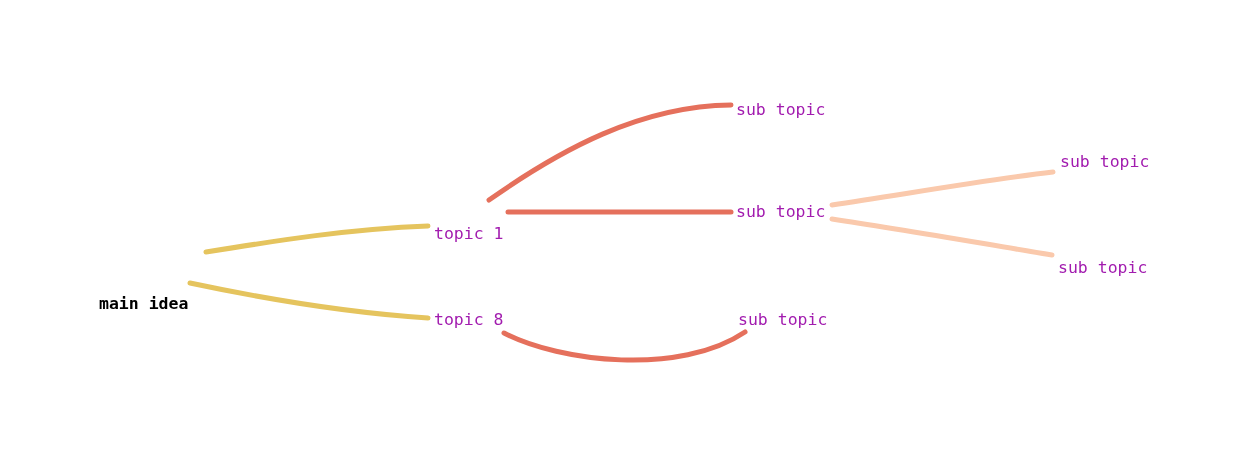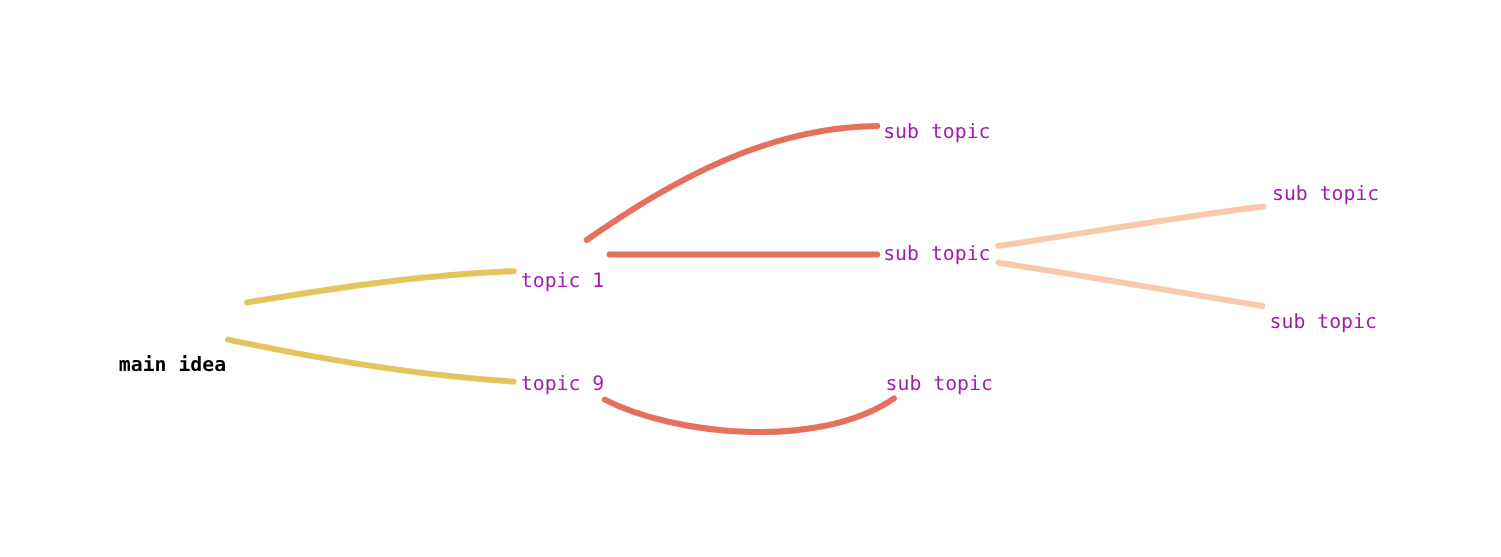--- a/index.html
+++ b/index.html
@@ -58,21 +58,21 @@
     <path class="branch-path" stroke="#e5705c" stroke-width="5" d="M 508 212 L 731 212"></path>
     <path class="branch-path" stroke="#e5705c" stroke-width="5" d="M 504 333 C 560 362 680 376 745 332"></path>
     <path class="branch-path" stroke="#fac9ac" stroke-width="5" d="M 832 205 C 900 195 985 180 1053 172"></path>
     <path class="branch-path" stroke="#fac9ac" stroke-width="5" d="M 832 219 C 900 229 985 244 1052 255"></path>
   </svg>
 
   <div class="node-label root" id="label-root" style="left: 99px; top: 259px;">main idea</div>
 
   <div class="node-label" id="label-topic-1" style="left: 434px; top: 216px; margin-top: 10px;">topic 1</div>
 
-  <div class="node-label" id="label-topic-2" style="left: 434px; top: 312px;">topic 9</div>
+  <div class="node-label" id="label-topic-2" style="left: 434px; top: 312px;">topic 8</div>
 
   <div class="node-label" id="label-sub-a" style="left: 736px; top: 102px;">sub topic</div>
 
   <div class="node-label" id="label-sub-b" style="left: 736px; top: 204px;">sub topic</div>
 
   <div class="node-label" id="label-sub-c" style="left: 738px; top: 312px;">sub topic</div>
 
   <div class="node-label" id="label-sub-d" style="left: 1060px; top: 154px;">sub topic</div>
 
   <div class="node-label" id="label-sub-e" style="left: 1058px; top: 260px;">sub topic</div>

